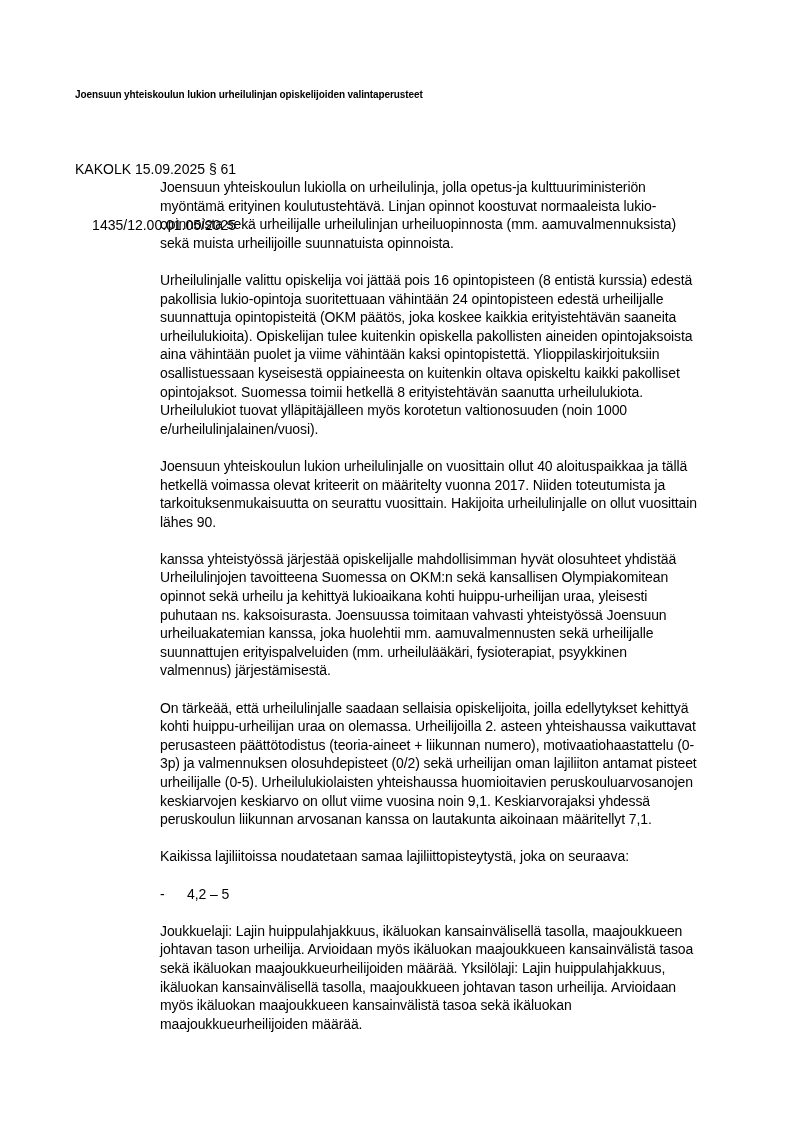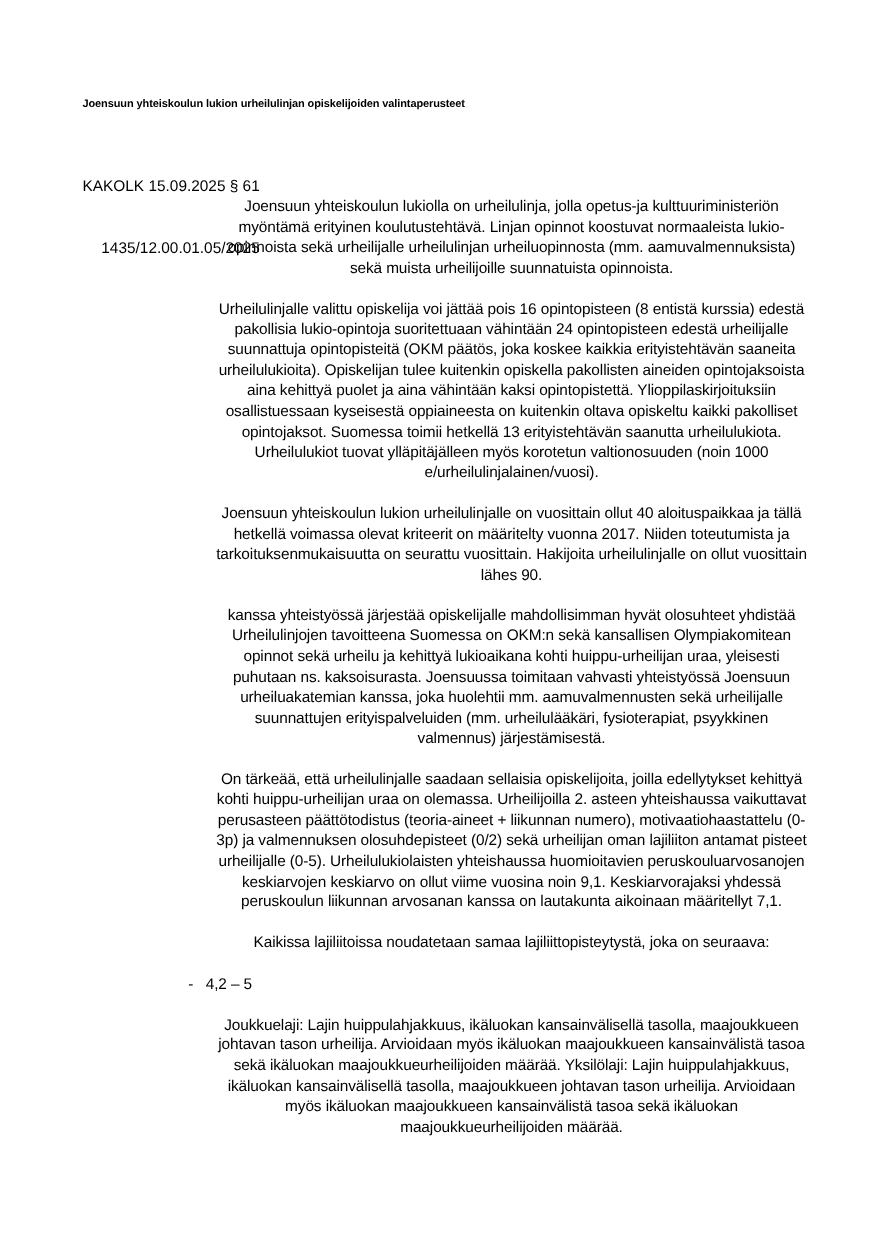--- a/index.html
+++ b/index.html
@@ -34,21 +34,20 @@
     text-align: right;
   }
   .doc-body {
     position: absolute;
     left: 160px;
     top: 178px;
     width: 610px;
     font-size: 14px;
     line-height: 18.6px;
     letter-spacing: -0.1px;
-    text-align: center;
   }
   .paragraph {
     margin: 0 0 18.6px 0;
   }
   .line {
     white-space: pre;
   }
   .bullet {
     display: flex;
   }
@@ -73,23 +72,23 @@
       <div class="line">Joensuun yhteiskoulun lukiolla on urheilulinja, jolla opetus-ja kulttuuriministeriön</div>
       <div class="line">myöntämä erityinen koulutustehtävä. Linjan opinnot koostuvat normaaleista lukio-</div>
       <div class="line">opinnoista sekä urheilijalle urheilulinjan urheiluopinnosta (mm. aamuvalmennuksista)</div>
       <div class="line">sekä muista urheilijoille suunnatuista opinnoista.</div>
     </div>
     <div class="paragraph">
       <div class="line">Urheilulinjalle valittu opiskelija voi jättää pois 16 opintopisteen (8 entistä kurssia) edestä</div>
       <div class="line">pakollisia lukio-opintoja suoritettuaan vähintään 24 opintopisteen edestä urheilijalle</div>
       <div class="line">suunnattuja opintopisteitä (OKM päätös, joka koskee kaikkia erityistehtävän saaneita</div>
       <div class="line">urheilulukioita). Opiskelijan tulee kuitenkin opiskella pakollisten aineiden opintojaksoista</div>
-      <div class="line">aina kehittyä puolet ja aina vähintään kaksi opintopistettä. Ylioppilaskirjoituksiin</div>
+      <div class="line">aina vähintään puolet ja viime vähintään kaksi opintopistettä. Ylioppilaskirjoituksiin</div>
       <div class="line">osallistuessaan kyseisestä oppiaineesta on kuitenkin oltava opiskeltu kaikki pakolliset</div>
-      <div class="line">opintojaksot. Suomessa toimii hetkellä 13 erityistehtävän saanutta urheilulukiota.</div>
+      <div class="line">opintojaksot. Suomessa toimii hetkellä 8 erityistehtävän saanutta urheilulukiota.</div>
       <div class="line">Urheilulukiot tuovat ylläpitäjälleen myös korotetun valtionosuuden (noin 1000</div>
       <div class="line">e/urheilulinjalainen/vuosi).</div>
     </div>
     <div class="paragraph">
       <div class="line">Joensuun yhteiskoulun lukion urheilulinjalle on vuosittain ollut 40 aloituspaikkaa ja tällä</div>
       <div class="line">hetkellä voimassa olevat kriteerit on määritelty vuonna 2017. Niiden toteutumista ja</div>
       <div class="line">tarkoituksenmukaisuutta on seurattu vuosittain. Hakijoita urheilulinjalle on ollut vuosittain</div>
       <div class="line">lähes 90.</div>
     </div>
     <div class="paragraph">

